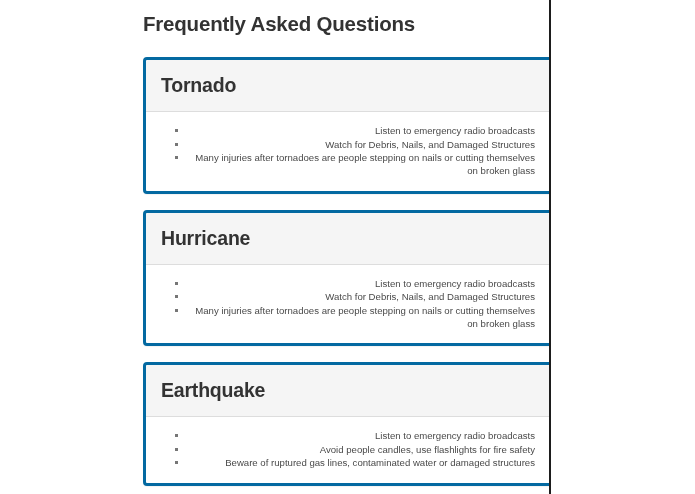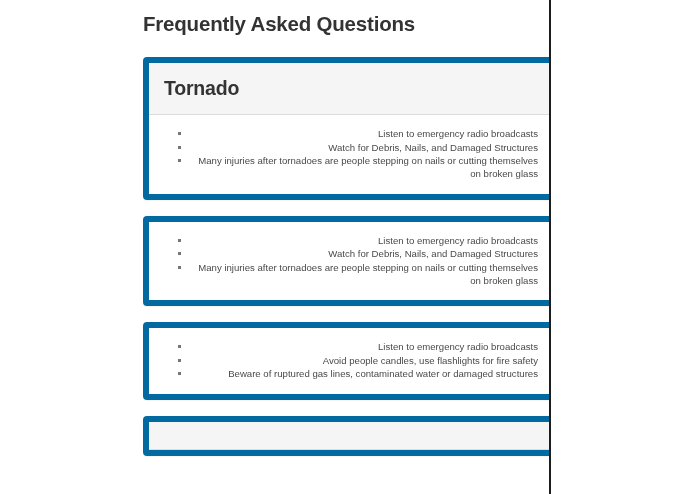--- a/index.html
+++ b/index.html
@@ -64,21 +64,21 @@
     padding-top: 13px;
     padding-bottom: 0;
   }
 
   .panel-group {
     margin-top: 22px;
   }
 
   .panel {
     background-color: #ffffff;
-    border: 6px solid #0369a1;
+    border: 3px solid #0369a1;
     border-radius: 4px;
     box-shadow: 0 1px 1px rgba(0,0,0,0.05);
     width: 404px;
     margin-bottom: 16px;
   }
 
   .panel-heading {
     background-color: #f5f5f5;
     border-bottom: 1px solid #dddddd;
     border-top-left-radius: 3px;
@@ -138,29 +138,35 @@
             </div>
             <div class="panel-body">
               <ul class="faq-list">
                 <li>Listen to emergency radio broadcasts</li>
                 <li>Watch for Debris, Nails, and Damaged Structures</li>
                 <li>Many injuries after tornadoes are people stepping on nails or cutting themselves on broken glass</li>
               </ul>
             </div>
           </div>
           <div class="panel">
+            <div class="panel-heading">
+              <h2 class="panel-title">Hurricane</h2>
+            </div>
             <div class="panel-body">
               <ul class="faq-list">
                 <li>Listen to emergency radio broadcasts</li>
                 <li>Watch for Debris, Nails, and Damaged Structures</li>
                 <li>Many injuries after tornadoes are people stepping on nails or cutting themselves on broken glass</li>
               </ul>
             </div>
           </div>
           <div class="panel">
+            <div class="panel-heading">
+              <h2 class="panel-title">Earthquake</h2>
+            </div>
             <div class="panel-body">
               <ul class="faq-list">
                 <li>Listen to emergency radio broadcasts</li>
                 <li>Avoid people candles, use flashlights for fire safety</li>
                 <li>Beware of ruptured gas lines, contaminated water or damaged structures</li>
               </ul>
             </div>
           </div>
           <div class="panel">
             <div class="panel-heading">

